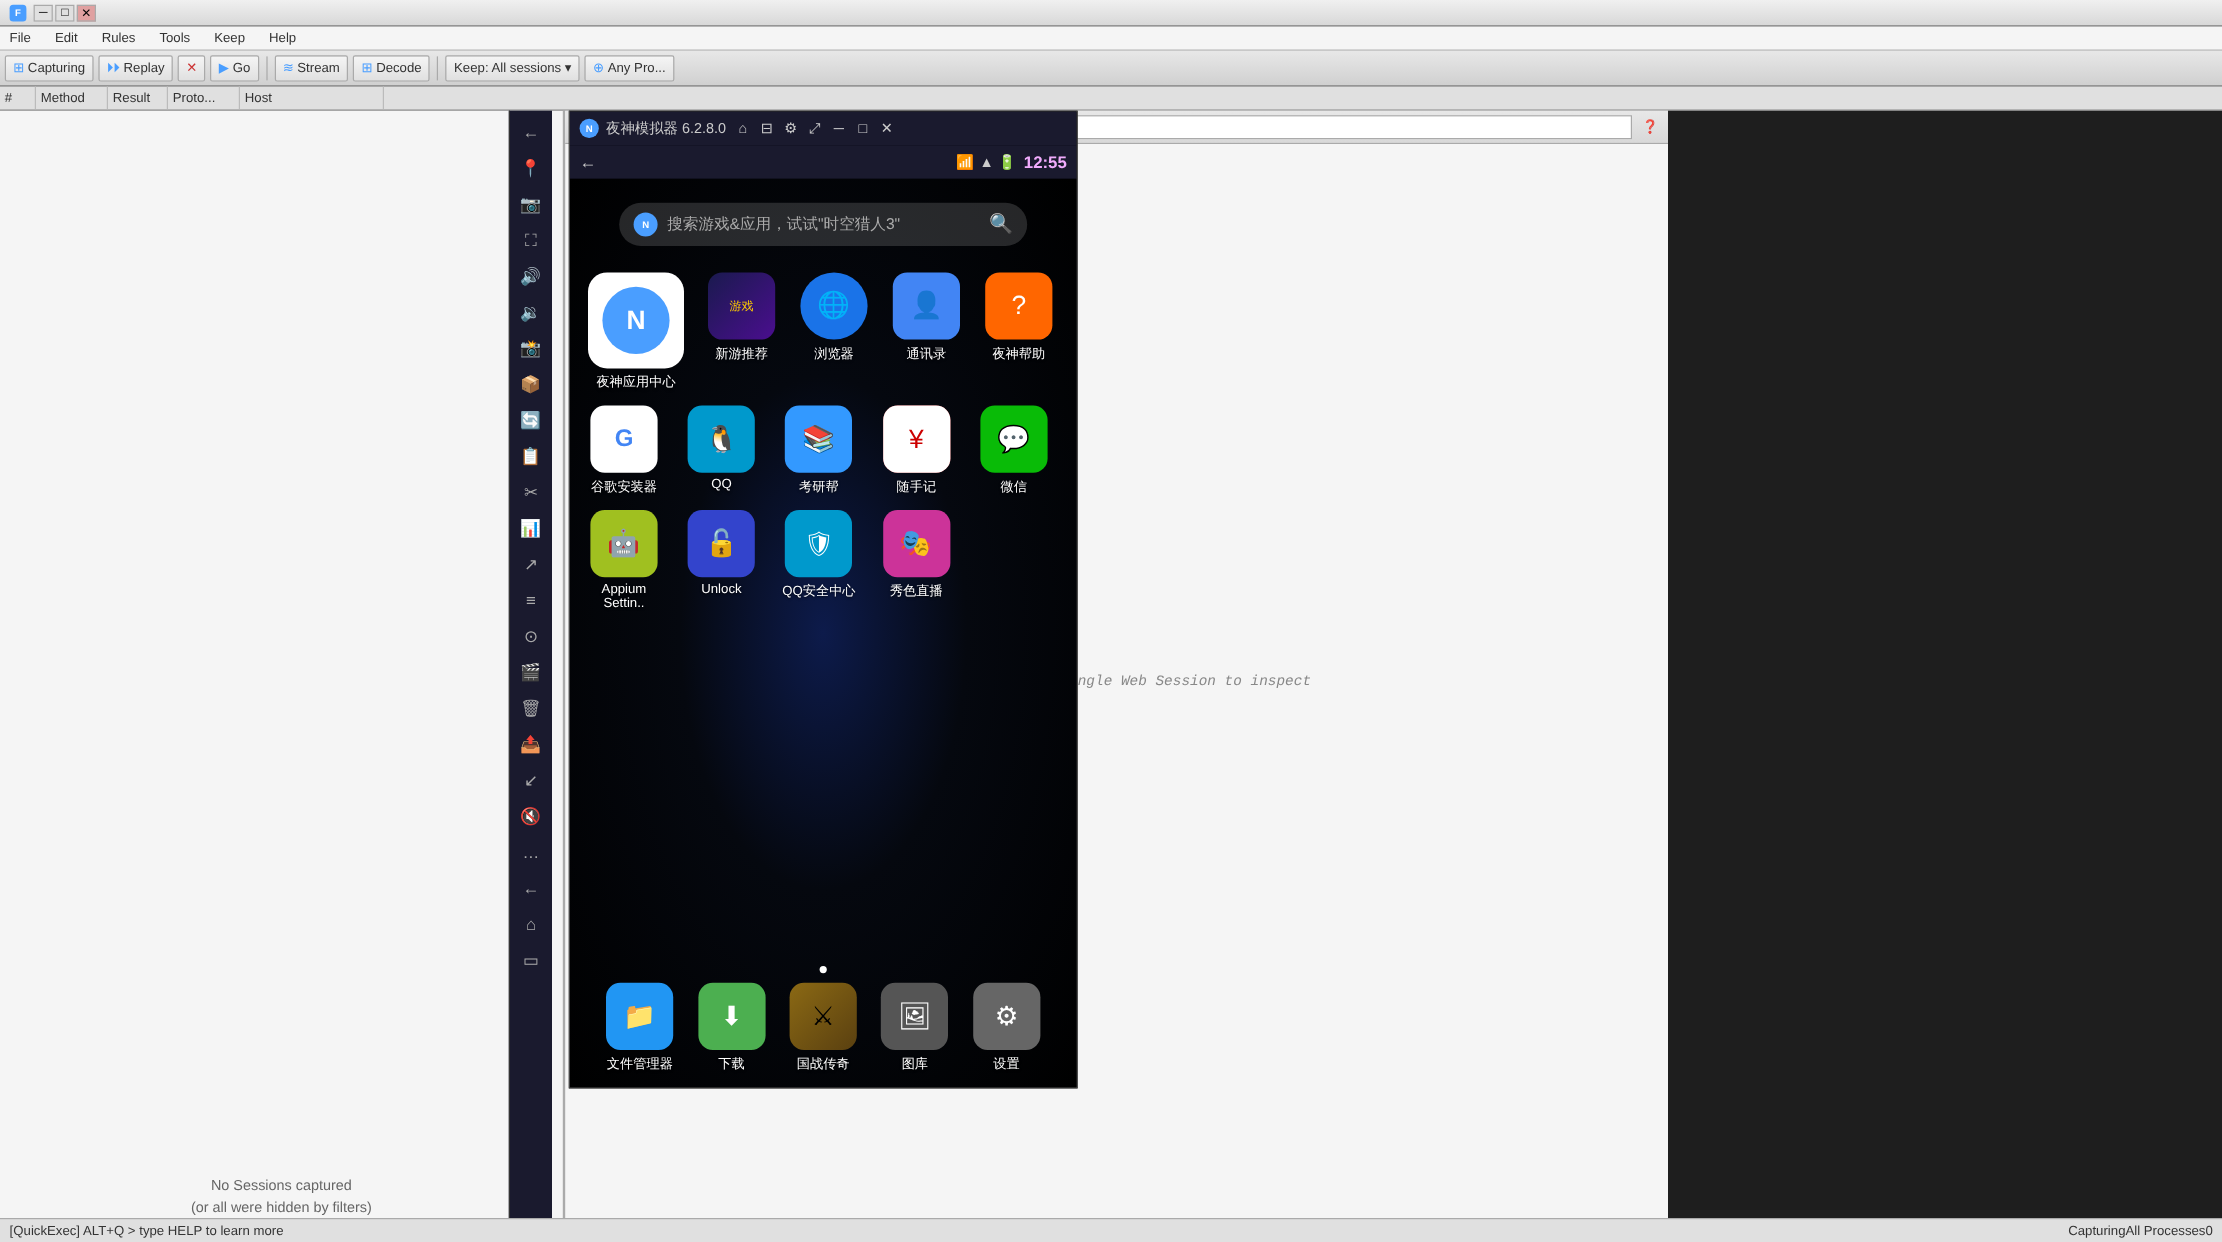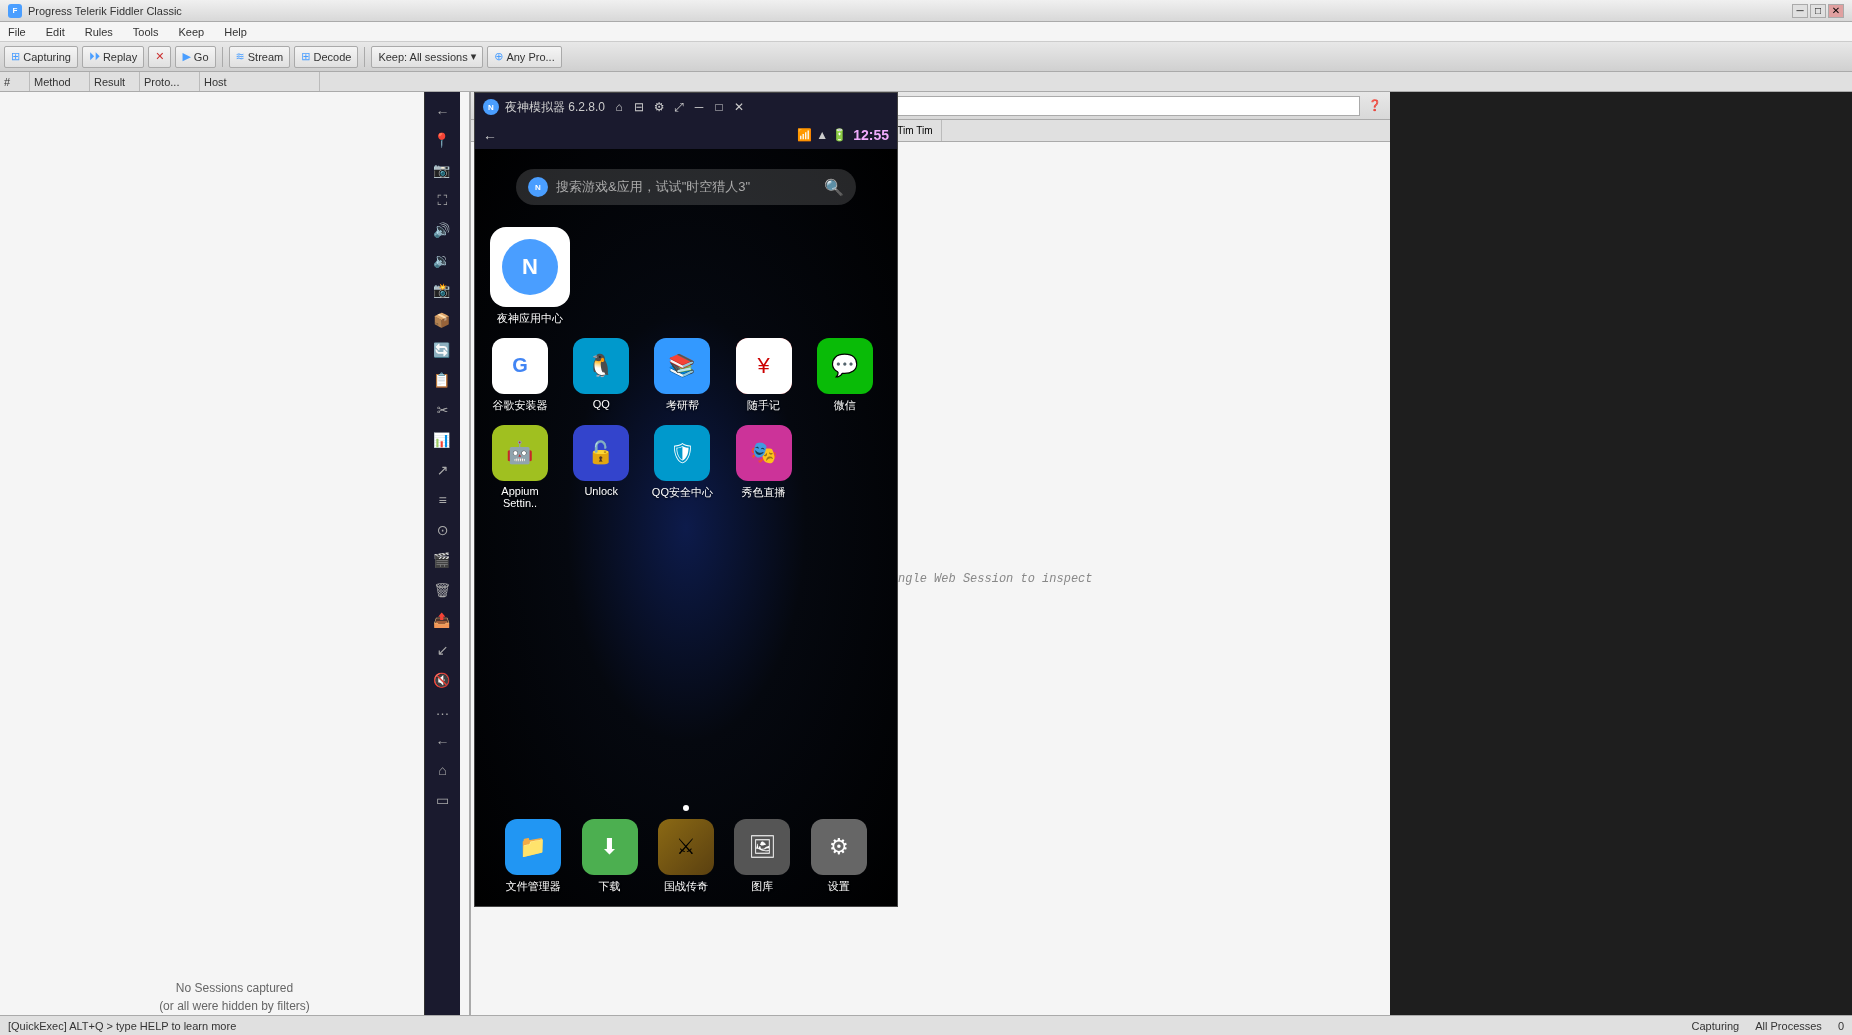--- a/index.html
+++ b/index.html
@@ -99,21 +99,21 @@
     
     .status-bar {
       height: 20px;
       background: #e0e0e0;
       border-top: 1px solid #aaa;
       display: flex;
       align-items: center;
       padding: 0 8px;
       font-size: 11px;
       color: #333;
-      gap: 16px;
+      gap: 0;
     }
 
     
     .nox-window {
       position: absolute;
       left: 474px;
       top: 0;
       width: 460px;
       height: 815px;
       background: #000;
@@ -310,21 +310,20 @@
     .icon-xiuse { background: #cc3399; }
     .icon-files { background: #2196f3; }
   </style>
 </head>
 <body>
 
 <div class="title-bar">
   <div style="width:14px;height:14px;background:#4a9eff;border-radius:3px;margin-right:6px;display:flex;align-items:center;justify-content:center;">
     <span style="color:white;font-size:8px;font-weight:bold;">F</span>
   </div>
-  <span style="flex:1;font-size:11px;">Progress Telerik Fiddler Classic</span>
   <div class="title-bar-controls">
     <button class="title-bar-btn">─</button>
     <button class="title-bar-btn">□</button>
     <button class="title-bar-btn" style="background:#e0a0a0;">✕</button>
   </div>
 </div>
 
 <div class="menu-bar">
   <span class="menu-item">File</span>
   <span class="menu-item">Edit</span>
@@ -429,20 +428,46 @@
 
             <div style="display:flex;align-items:flex-start;gap:8px;margin-bottom:12px;">
 
               <div class="app-item" style="width:90px;">
                 <div style="width:80px;height:80px;background:white;border-radius:16px;display:flex;align-items:center;justify-content:center;">
                   <div style="width:56px;height:56px;background:#4a9eff;border-radius:50%;display:flex;align-items:center;justify-content:center;color:white;font-weight:bold;font-size:22px;">N</div>
                 </div>
                 <span class="app-label">夜神应用中心</span>
               </div>
 
+              <div style="flex:1;display:grid;grid-template-columns:repeat(4,1fr);gap:4px;">
+                <div class="app-item">
+                  <div class="app-icon" style="background:linear-gradient(135deg,#1a1a4e,#4a0e8f);border-radius:12px;">
+                    <span style="color:#ffcc00;font-size:10px;text-align:center;">游戏</span>
+                  </div>
+                  <span class="app-label">新游推荐</span>
+                </div>
+                <div class="app-item">
+                  <div class="app-icon" style="background:#1a73e8;border-radius:28px;">
+                    <span style="color:white;font-size:22px;">🌐</span>
+                  </div>
+                  <span class="app-label">浏览器</span>
+                </div>
+                <div class="app-item">
+                  <div class="app-icon" style="background:#4285f4;border-radius:12px;">
+                    <span style="color:white;font-size:22px;">👤</span>
+                  </div>
+                  <span class="app-label">通讯录</span>
+                </div>
+                <div class="app-item">
+                  <div class="app-icon" style="background:#ff6600;border-radius:12px;">
+                    <span style="color:white;font-size:22px;">?</span>
+                  </div>
+                  <span class="app-label">夜神帮助</span>
+                </div>
+              </div>
             </div>
 
             <div style="display:grid;grid-template-columns:repeat(5,1fr);gap:4px;margin-bottom:12px;">
               <div class="app-item">
                 <div class="app-icon icon-google">
                   <svg width="32" height="32" viewBox="0 0 32 32">
                       <circle cx="16" cy="16" r="16" fill="white"></circle>
                       <text x="16" y="22" text-anchor="middle" font-size="20" fill="#4285F4" font-weight="bold">G</text>
                     </svg>
                 </div>
@@ -570,29 +595,20 @@
         <div class="nox-tool-btn" title="Recents">▭</div>
       </div>
     </div>
   </div>
 
   <div class="inspector-panel">
     <div class="inspector-toolbar">
       <input class="inspector-search" type="text" placeholder="search..." style="">
       <span style="color:#4a9eff;">❓</span>
     </div>
-    <div class="inspector-tabs">
-      <div class="inspector-tab" style="color:#green;font-size:10px;">AutoResponder</div>
-      <div class="inspector-tab" style="font-size:10px;">Composer</div>
-      <div class="inspector-tab" style="font-size:10px;">Fiddler Orchestra Beta</div>
-      <div class="inspector-tab" style="font-size:10px;">FiddlerScript</div>
-      <div class="inspector-tab" style="font-size:10px;">Log</div>
-      <div class="inspector-tab" style="font-size:10px;">Filters</div>
-      <div class="inspector-tab" style="font-size:10px;">Tim Tim</div>
-    </div>
     <div class="inspector-content">
       <span style="font-family: 'Courier New', monospace; font-style:italic; color:#888;">Please select a single Web Session to inspect</span>
     </div>
   </div>
 </div>
 
 <div class="status-bar">
   <span>[QuickExec] ALT+Q &gt; type HELP to learn more</span>
   <span style="flex:1;"></span>
   <span>Capturing</span>

